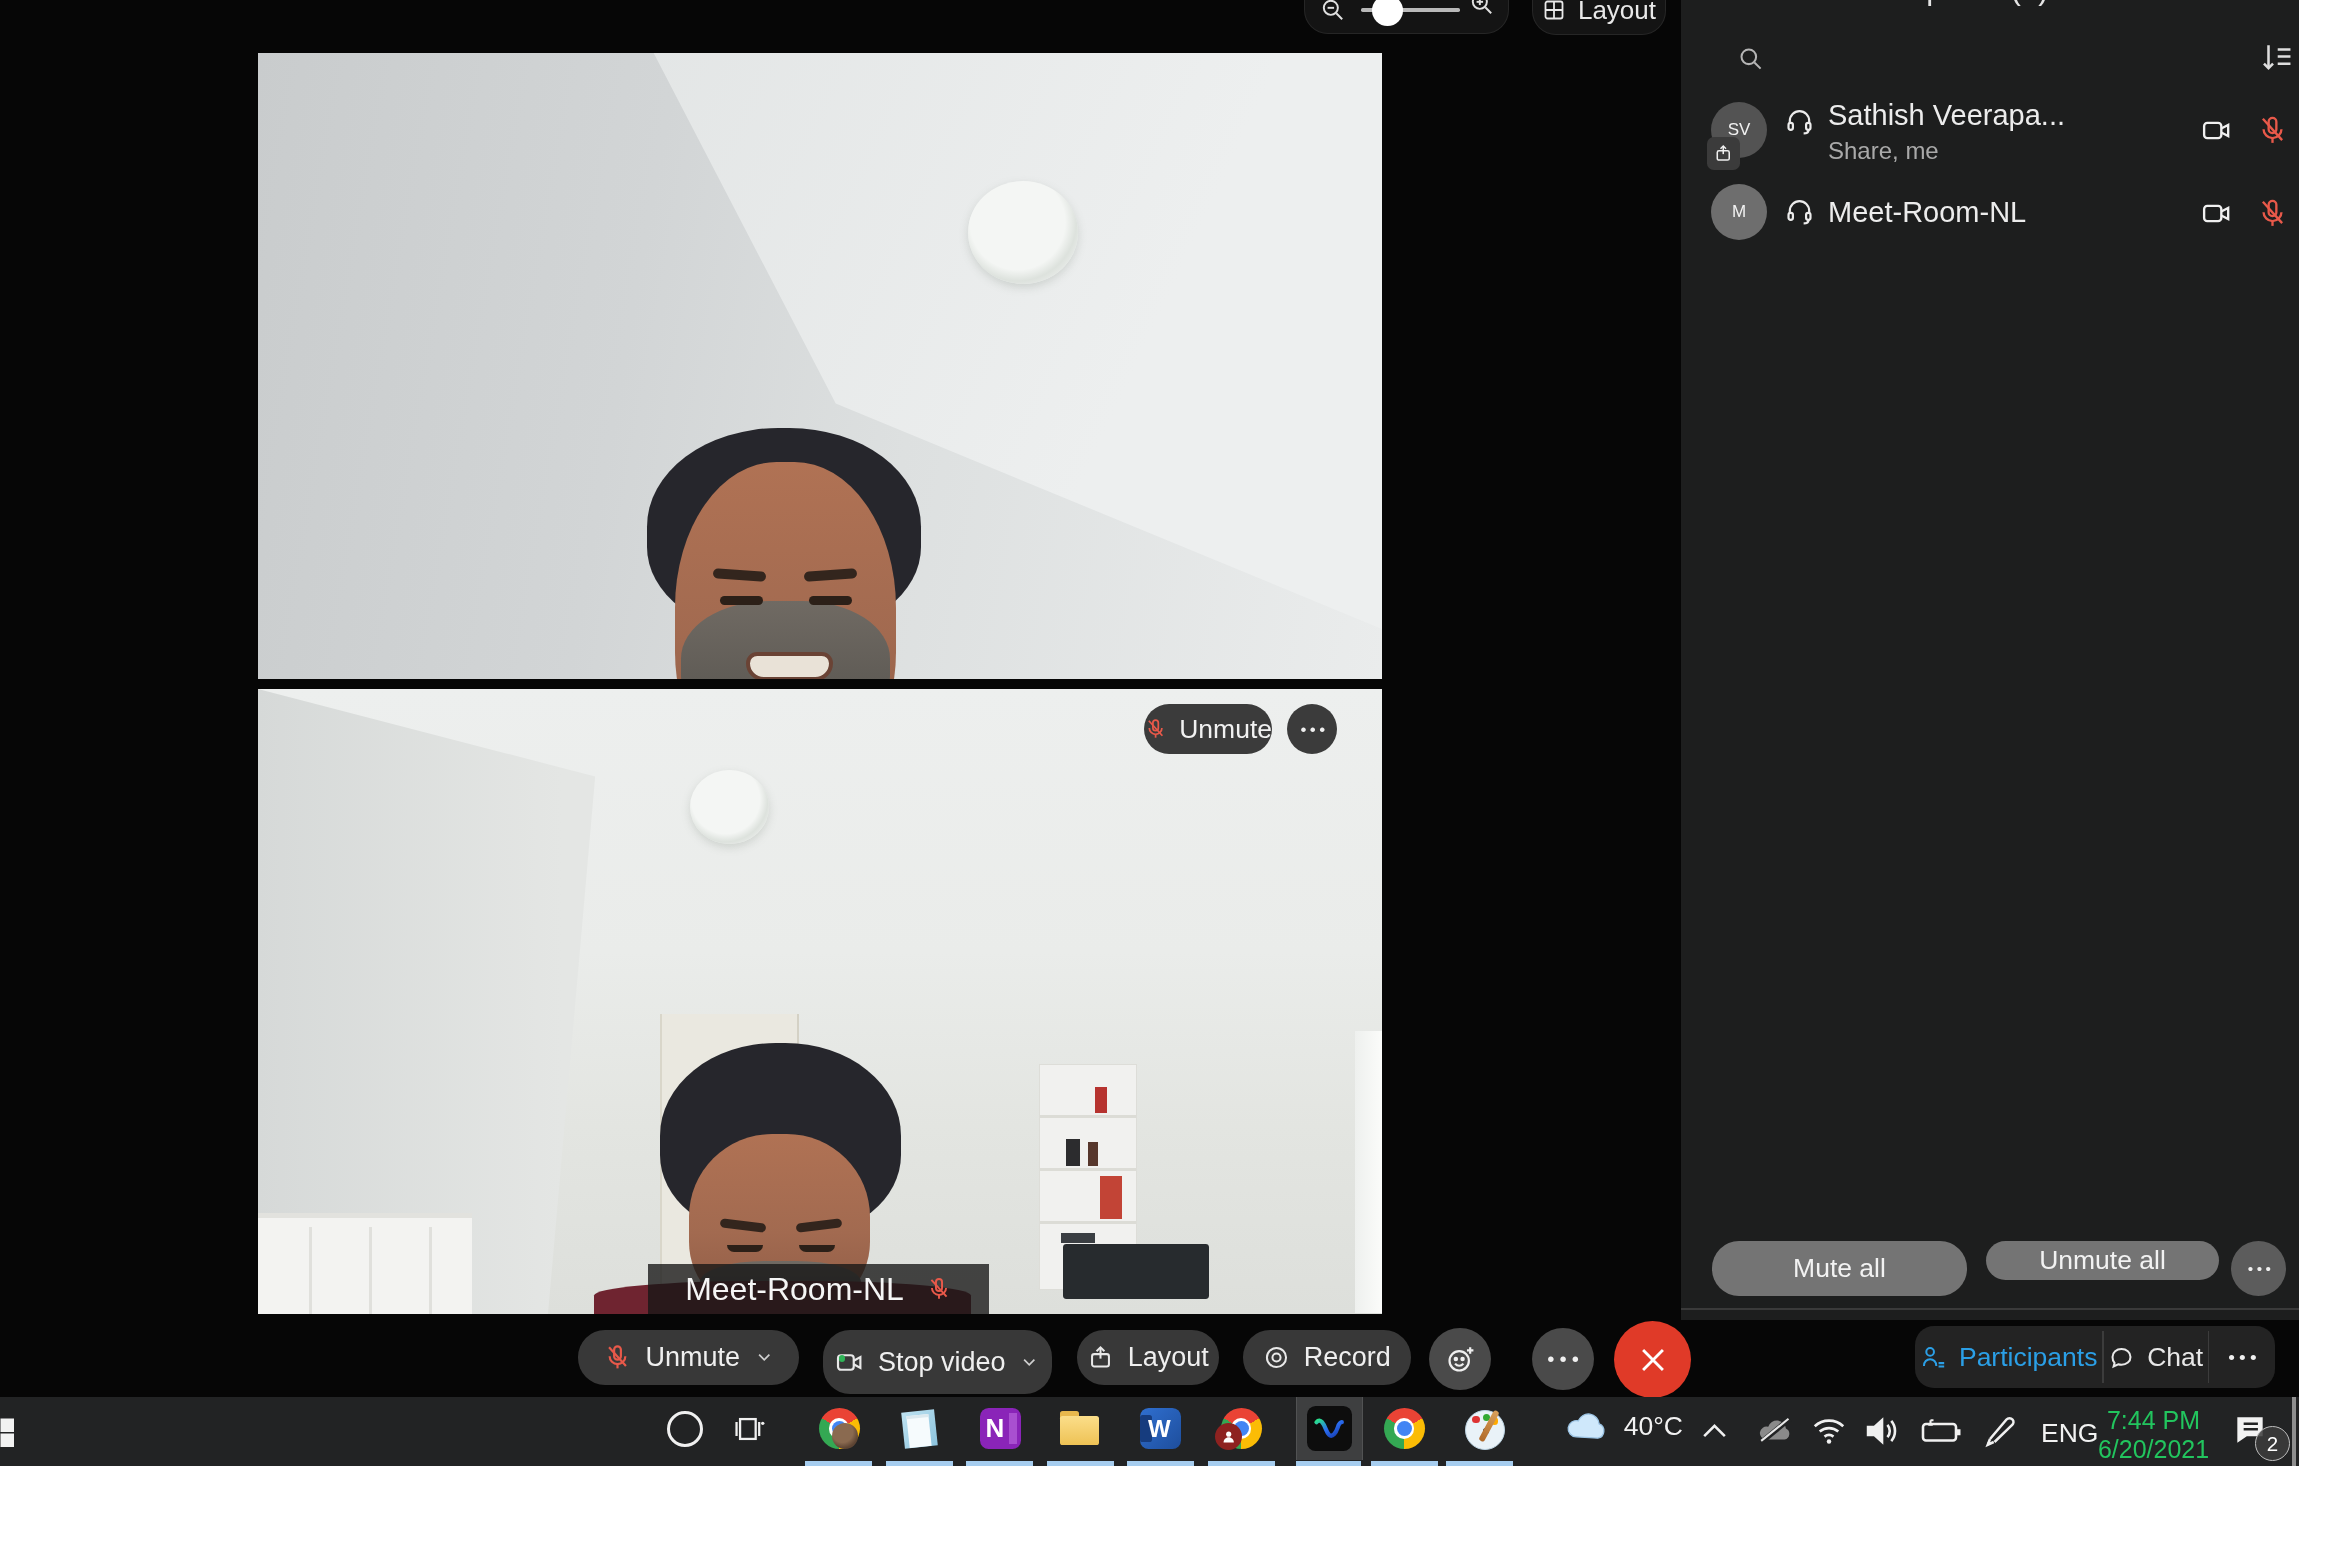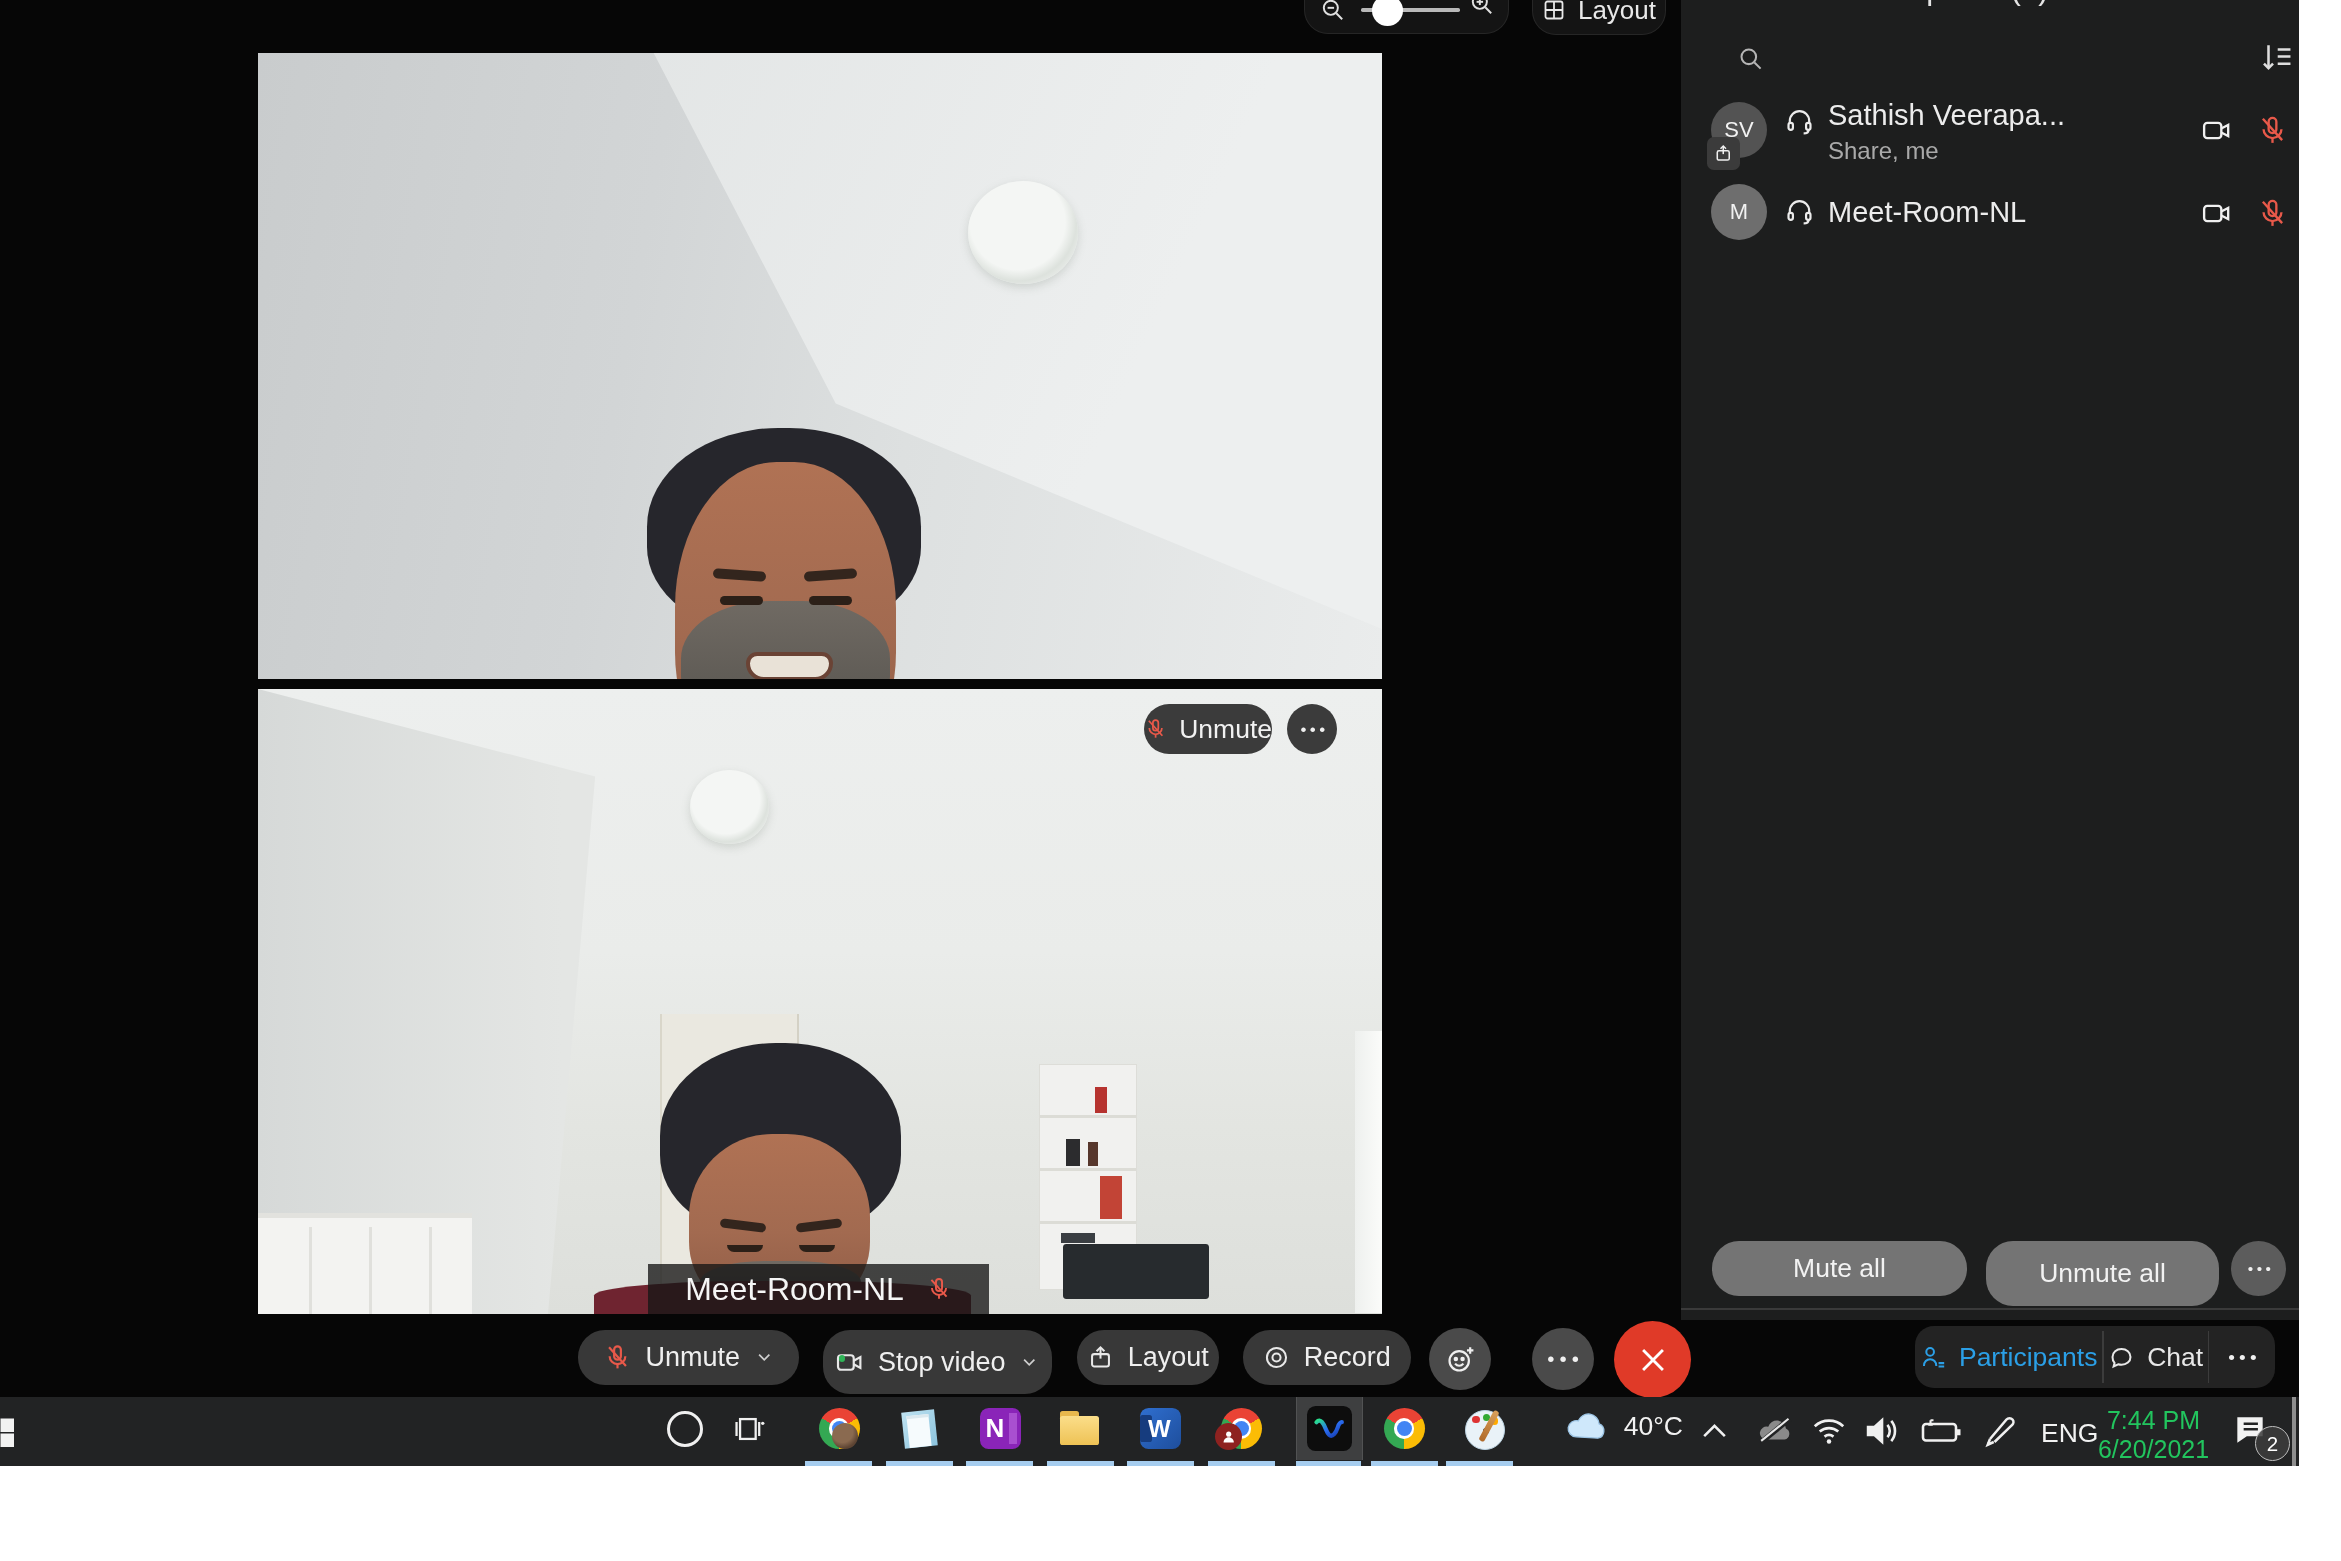--- a/index.html
+++ b/index.html
@@ -55,21 +55,21 @@
   .dots{color:#f0f0f0;font-size:26px;letter-spacing:5.1px;line-height:1;padding-left:5.1px;}
   
   #right-controls{background:#232323;border-radius:19px;display:flex;align-items:stretch;overflow:hidden;}
   .rc-seg{display:flex;align-items:center;justify-content:center;gap:12px;font-size:26.5px;color:#e8e8e8;}
   .rc-sep{width:1.7px;background:#3c3c3c;margin:5.1px 0;}
   
   #panel{left:1681px;top:0;width:618px;height:1320px;background:#1d1e1e;overflow:hidden;}
   .pp-search{background:transparent;border:1.7px solid #6d6d6d;border-radius:26px;color:#c9c9c9;
              font-size:26px;outline:none;}
   .pp-search::placeholder{color:#a9a9a9;}
-  .avatar{border-radius:50%;color:#f2f2f2;display:flex;align-items:center;justify-content:center;font-size:22px;}
+  .avatar{border-radius:50%;color:#f2f2f2;display:flex;align-items:center;justify-content:center;font-size:17px;}
   .pname{color:#ececec;font-size:29px;white-space:nowrap;}
   .psub{color:#a9a9a9;font-size:24px;}
   .foot-pill{background:#747474;border-radius:27px;color:#f2f2f2;font-size:26.5px;
              display:flex;align-items:center;justify-content:center;}
   .foot-circle{background:#5c5c5c;border-radius:50%;display:flex;align-items:center;justify-content:center;}
   .panel-divider{background:#3a3a3a;height:1.7px;}
   
   #taskbar{left:0;top:1397px;width:2299px;height:69px;background:#222324;}
   .tb-search{left:41px;top:6px;width:601px;height:57px;background:#f2f2f2;border:0.9px solid #d9d9d9;
              display:flex;align-items:center;gap:19px;padding-left:22px;box-sizing:border-box;}
@@ -337,21 +337,21 @@
           <rect x="9.2" y="2.8" width="5.6" height="11" rx="2.8"></rect>
             <path d="M5.5 11a6.5 6.5 0 0 0 13 0"></path>
             <path d="M12 17.5V21"></path>
             <path d="M5 3.5 19 19"></path>
         </svg>
       </div>
 
       <div class="abs foot-pill" style="left:31px;top:1241px;width:255px;height:55px;">
         <span>Mute all</span>
       </div>
-      <div class="abs foot-pill" style="left:305px;top:1241px;width:233px;height:65px;">
+      <div class="abs foot-pill" style="left:305px;top:1241px;width:233px;height:39px;">
         <span>Unmute all</span>
       </div>
       <div class="abs foot-circle" style="left:550px;top:1241px;width:55px;height:55px;">
         <span class="dots" style="font-size:15.4px;letter-spacing:3.4px;">•••</span>
       </div>
       <div class="abs panel-divider" style="left:0;top:1308px;width:618px;"></div>
     </div>
   </div>
 
   <div id="taskbar" class="abs">

